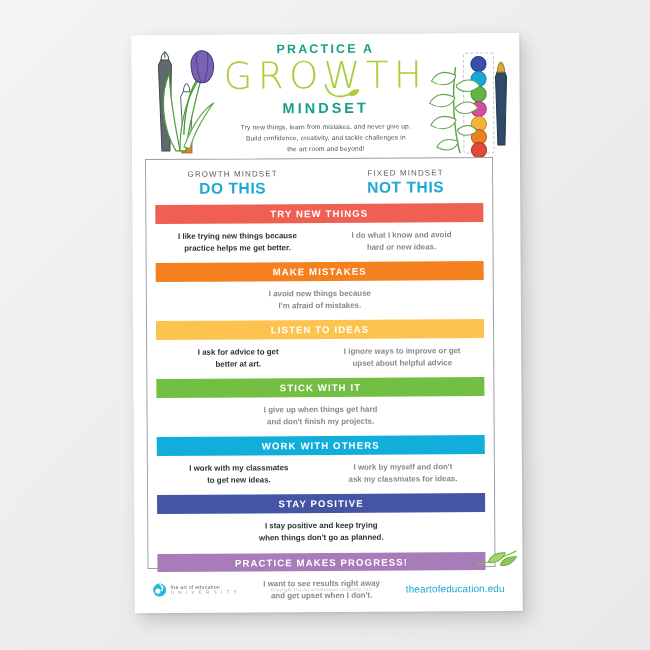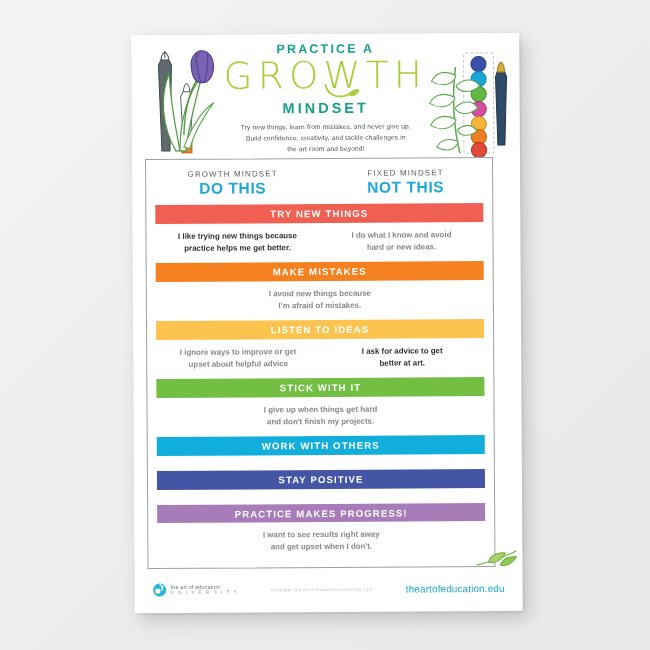--- a/index.html
+++ b/index.html
@@ -182,41 +182,53 @@
           </div>
           <div class="band" style="background: rgb(244, 128, 31);">MAKE MISTAKES</div>
           <div class="pair">
             <div class="cell not">
               <div>I avoid new things because</div>
               <div>I'm afraid of mistakes.</div>
             </div>
           </div>
           <div class="band" style="background: rgb(252, 196, 79);">LISTEN TO IDEAS</div>
           <div class="pair">
+            <div class="cell do">
+              <div>I ask for advice to get</div>
+              <div>better at art.</div>
+            </div>
             <div class="cell not">
               <div>I ignore ways to improve or get</div>
               <div>upset about helpful advice</div>
             </div>
-            <div class="cell do">
-              <div>I ask for advice to get</div>
-              <div>better at art.</div>
-            </div>
           </div>
           <div class="band" style="background: rgb(115, 191, 68);">STICK WITH IT</div>
           <div class="pair">
             <div class="cell not">
               <div>I give up when things get hard</div>
               <div>and don't finish my projects.</div>
             </div>
           </div>
           <div class="band" style="background: rgb(18, 174, 219);">WORK WITH OTHERS</div>
           <div class="pair">
+            <div class="cell do">
+              <div>I work with my classmates</div>
+              <div>to get new ideas.</div>
+            </div>
+            <div class="cell not">
+              <div>I work by myself and don't</div>
+              <div>ask my classmates for ideas.</div>
+            </div>
           </div>
           <div class="band" style="background: rgb(67, 85, 164);">STAY POSITIVE</div>
           <div class="pair">
+            <div class="cell do">
+              <div>I stay positive and keep trying</div>
+              <div>when things don't go as planned.</div>
+            </div>
           </div>
           <div class="band" style="background: rgb(168, 123, 185);">PRACTICE MAKES PROGRESS!</div>
           <div class="pair">
             <div class="cell not">
               <div>I want to see results right away</div>
               <div>and get upset when I don't.</div>
             </div>
           </div>
         </div>
     </div>

